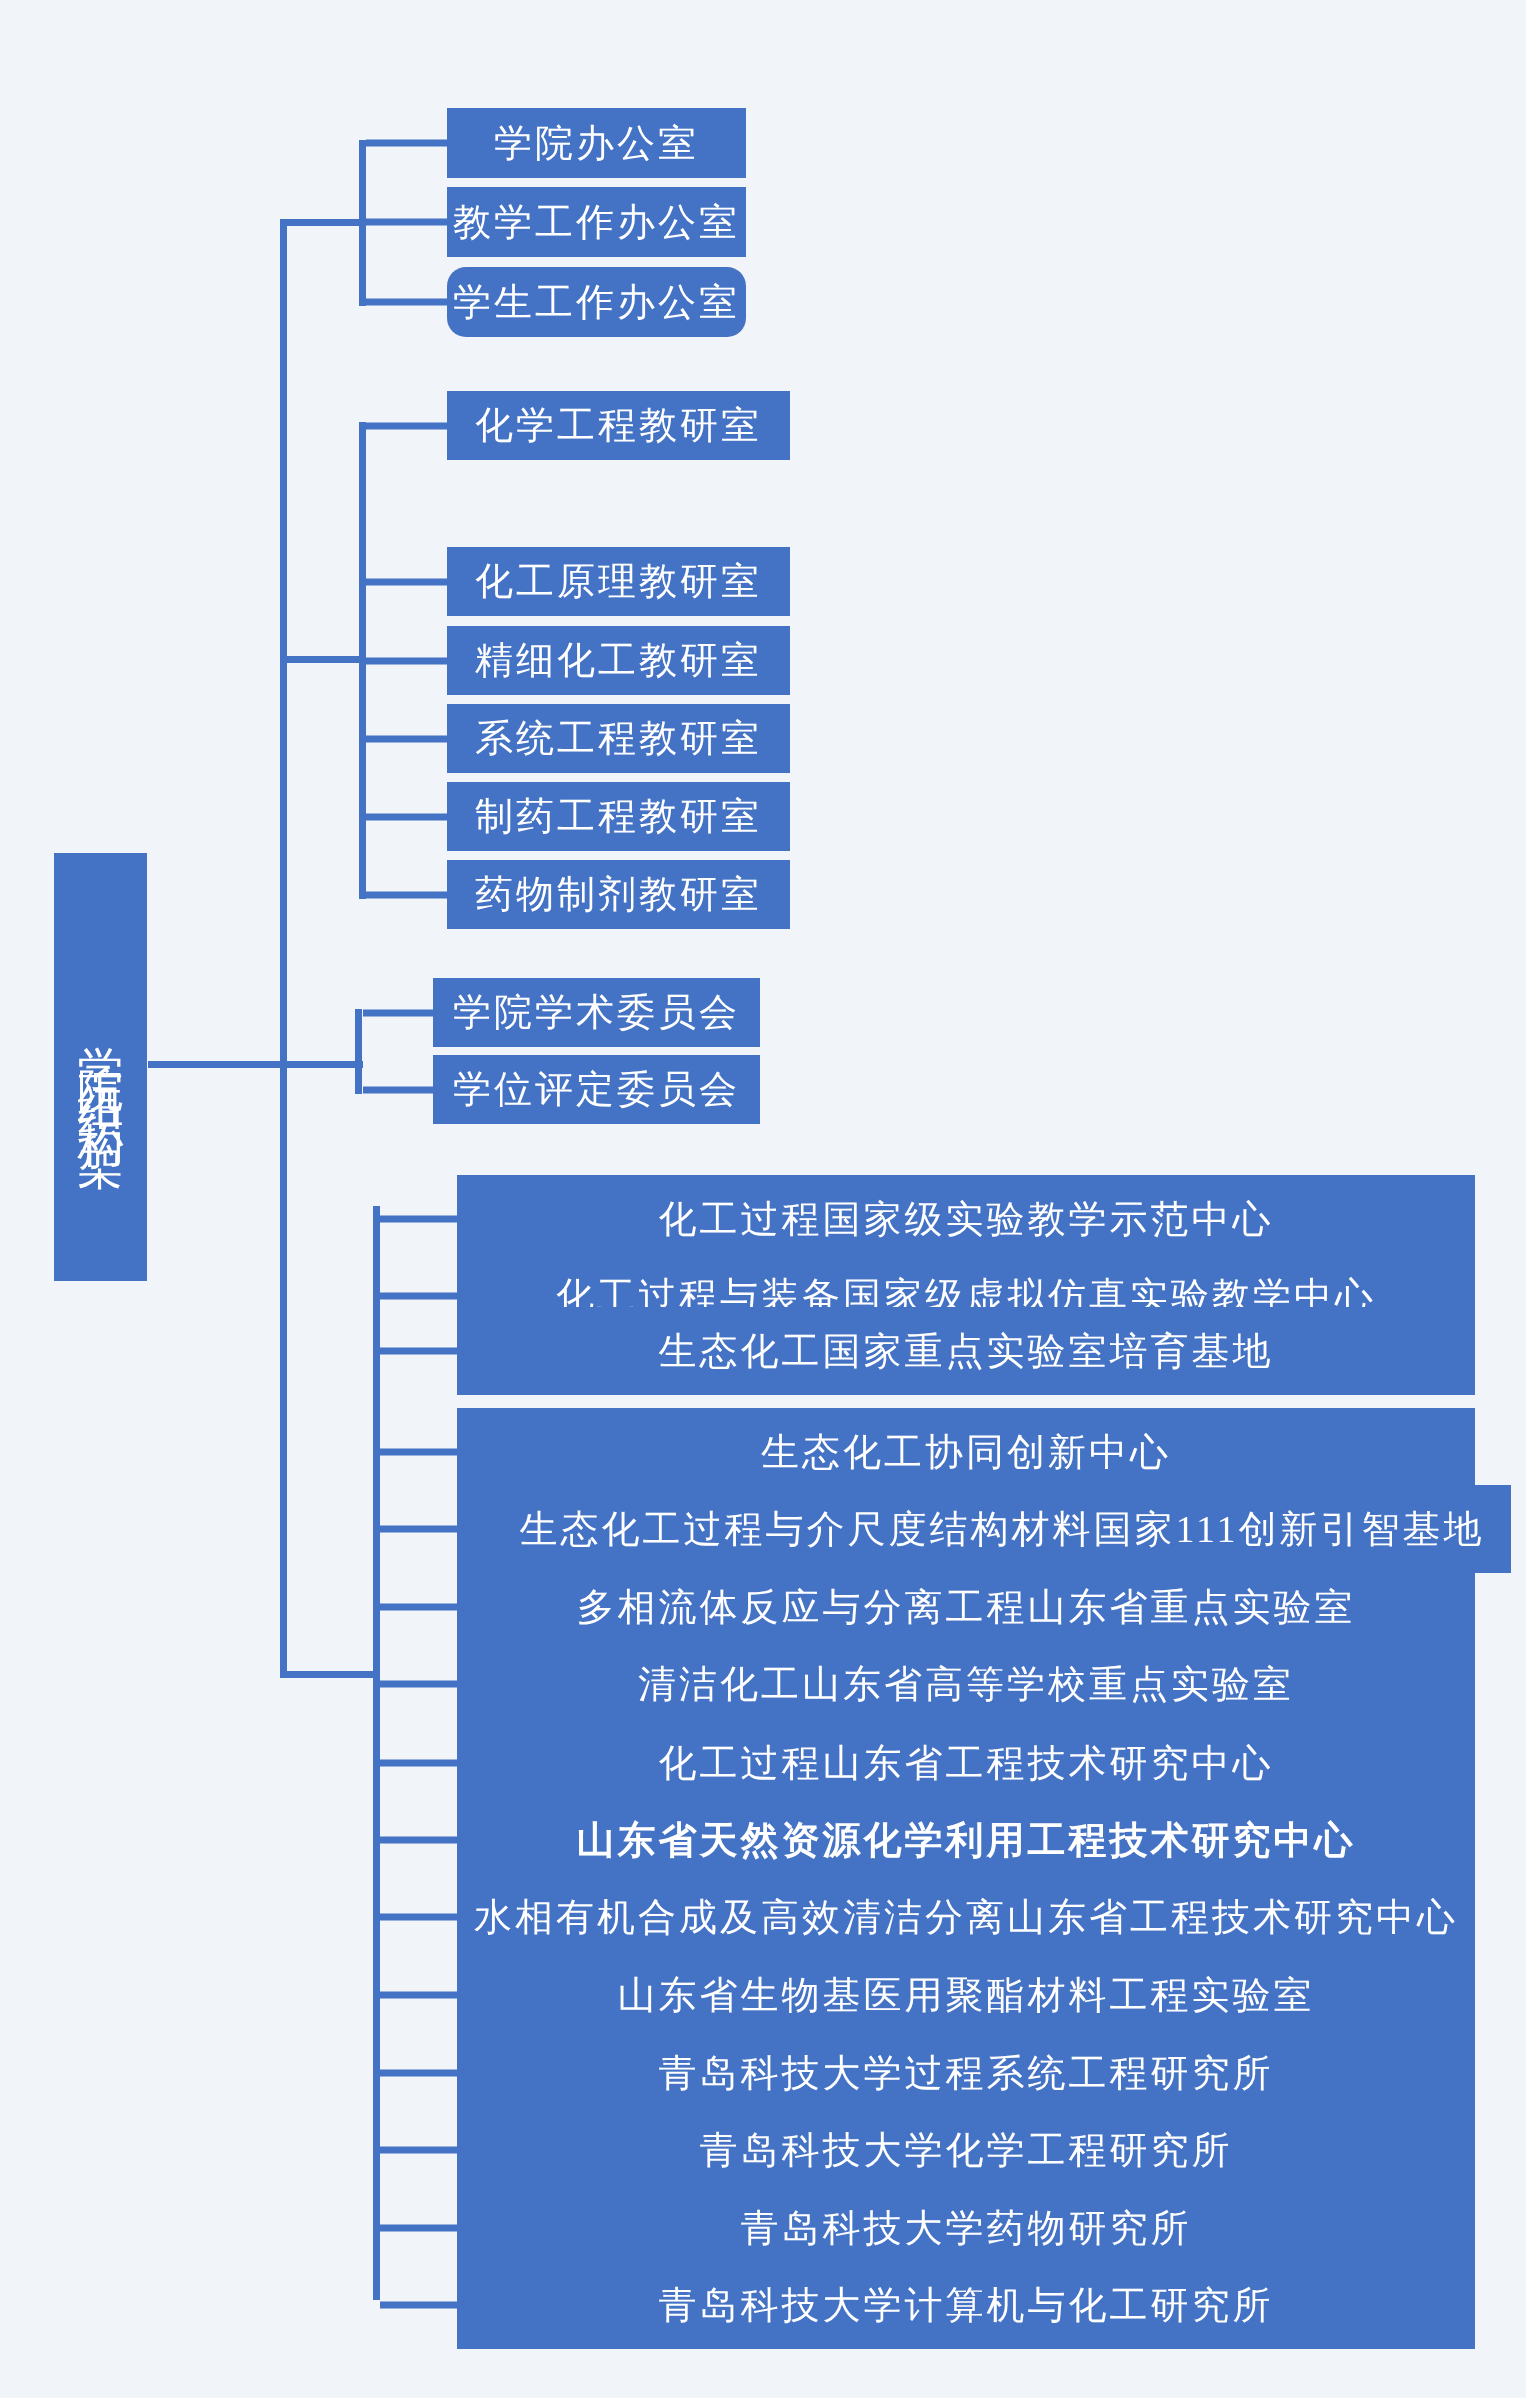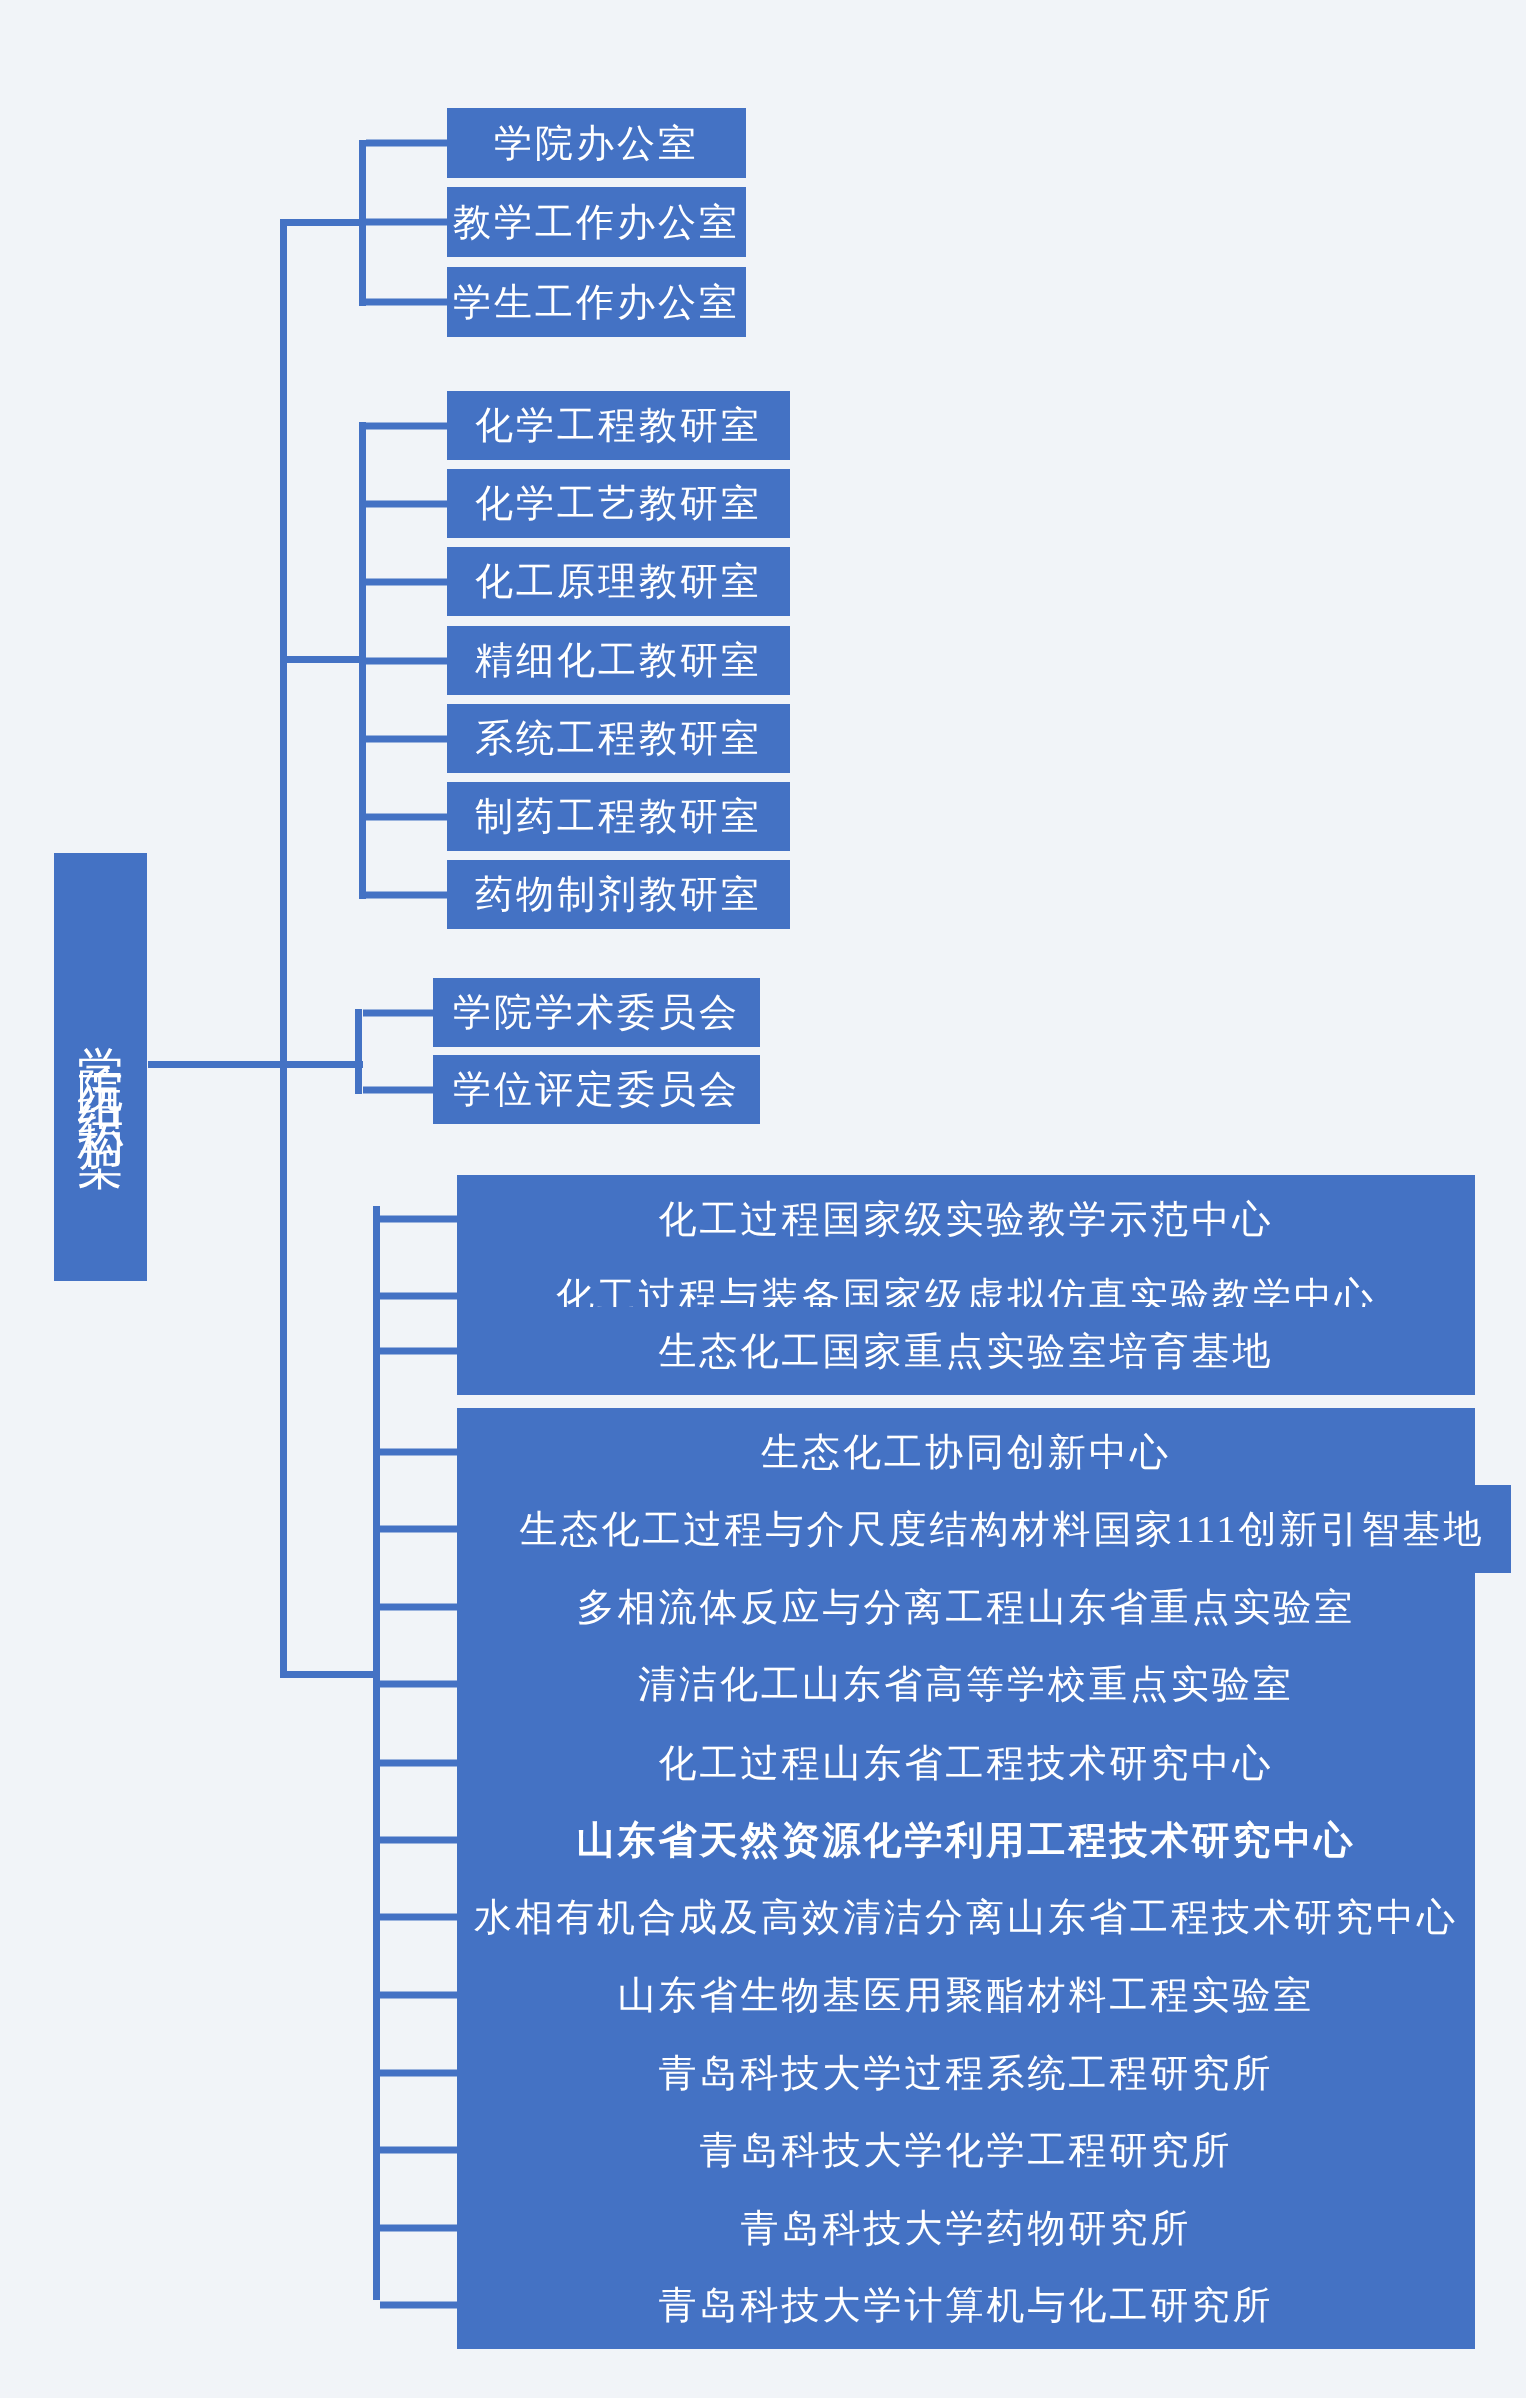--- a/index.html
+++ b/index.html
@@ -64,24 +64,23 @@
   <div class="line" style="left:280px;top:1671px;width:100px;height:7px;"></div>
   <div class="line" style="left:359px;top:140px;width:7px;height:166px;"></div>
   <div class="line" style="left:359px;top:422px;width:7px;height:477px;"></div>
   <div class="line" style="left:355px;top:1009px;width:7px;height:85px;"></div>
   <div class="line" style="left:373px;top:1206px;width:7px;height:1094px;"></div>
 
   <div class="root-node">学院组织构架</div>
 
   <div class="node g1" style="top:108px;">学院办公室</div>
   <div class="node g1" style="top:187px;">教学工作办公室</div>
-  <div class="node g1" style="top:267px;">学生工作办公室</div>
+  <div class="node g1" style="top:267px;border-radius:19px;">学生工作办公室</div>
 
   <div class="node g2" style="top:391px;">化学工程教研室</div>
-  <div class="node g2" style="top:469px;">化学工艺教研室</div>
   <div class="node g2" style="top:547px;">化工原理教研室</div>
   <div class="node g2" style="top:626px;">精细化工教研室</div>
   <div class="node g2" style="top:704px;">系统工程教研室</div>
   <div class="node g2" style="top:782px;">制药工程教研室</div>
   <div class="node g2" style="top:860px;">药物制剂教研室</div>
 
   <div class="node g3" style="top:978px;">学院学术委员会</div>
   <div class="node g3" style="top:1055px;text-align:right;">学位评定委员会</div>
 
   <div class="node g4" style="top:1175px;">化工过程国家级实验教学示范中心</div>

